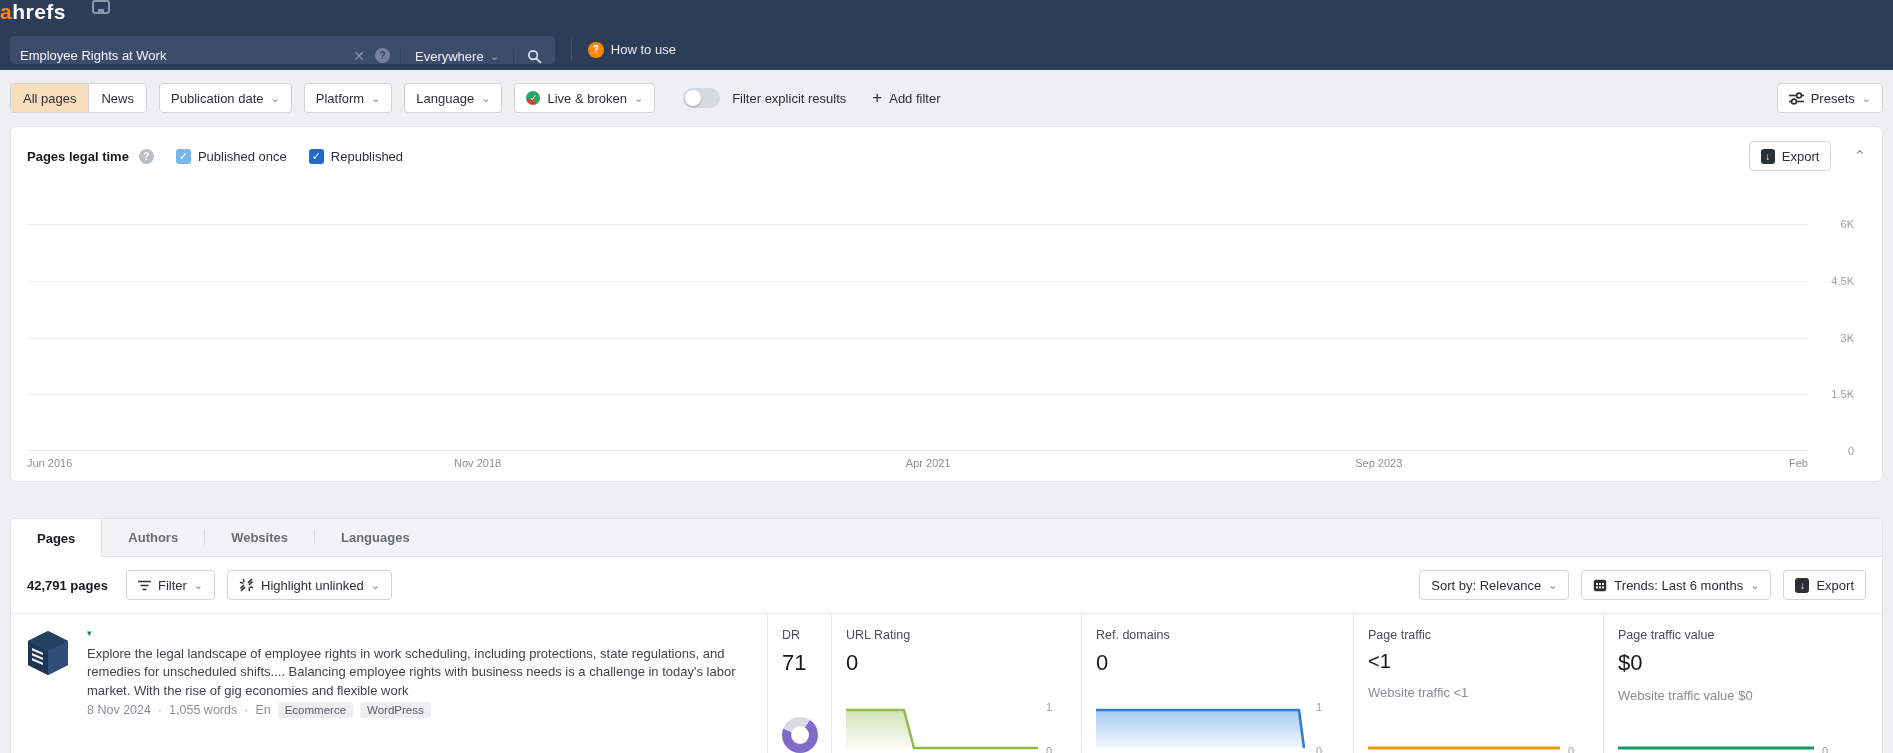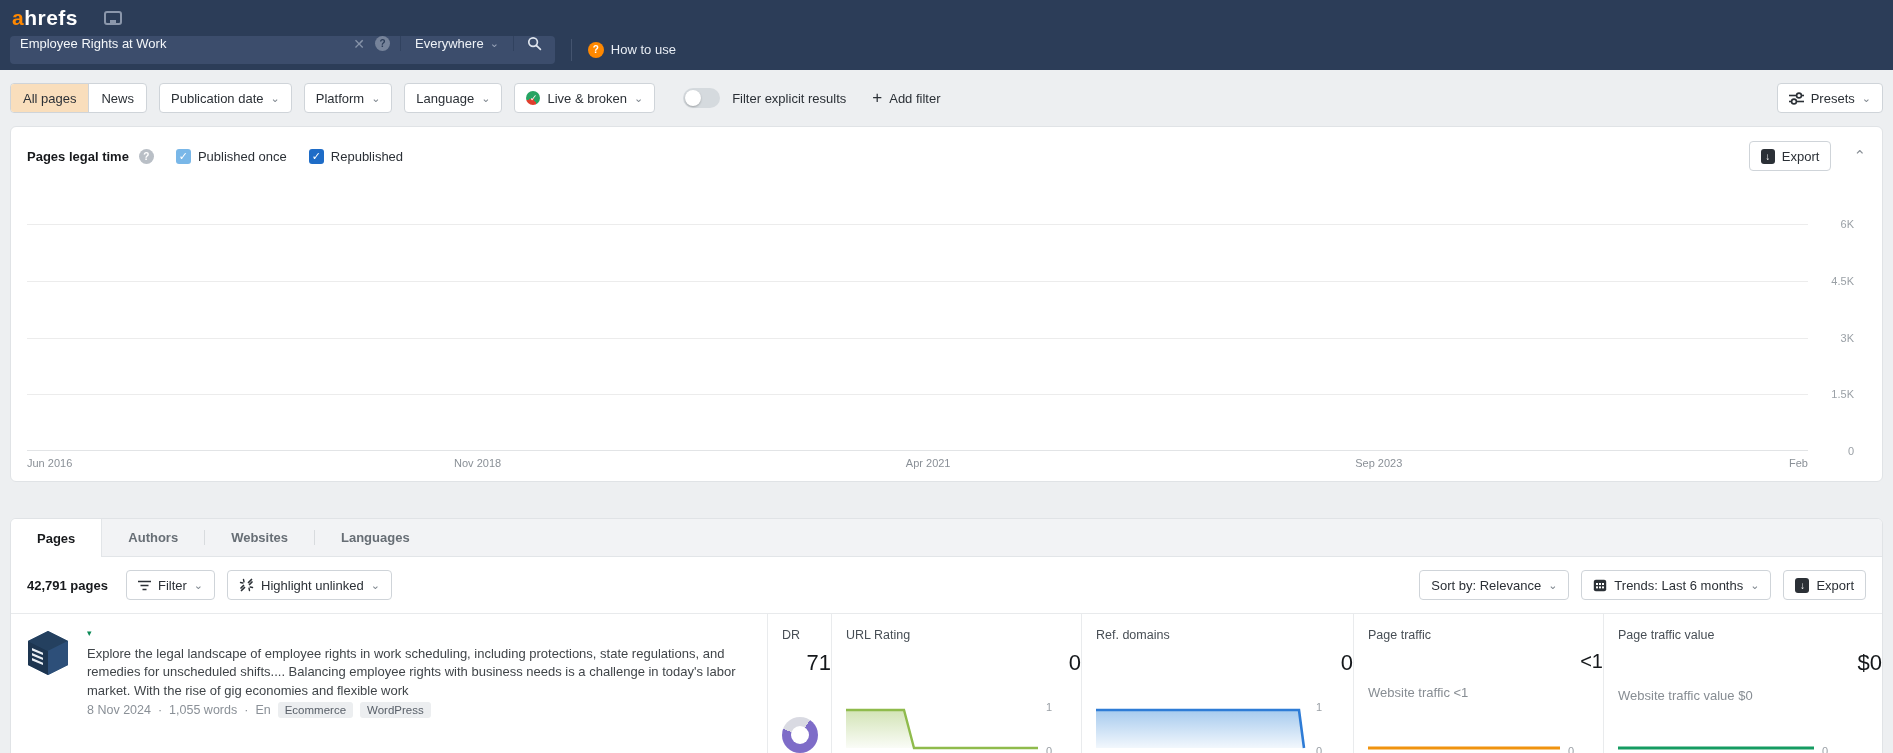--- a/index.html
+++ b/index.html
@@ -1,31 +1,31 @@
 <!DOCTYPE html>
 <html><head>
 <meta charset="utf-8">
 <style>
   * { margin:0; padding:0; box-sizing:border-box; }
   html,body { width:1893px; height:753px; overflow:hidden; background:#edeff1;
     font-family:"Liberation Sans","DejaVu Sans",sans-serif; font-size:13px; color:#2b3036; }
 
   
   .hdr { background:#2c3d58; }
-  .hdr-row1 { height:35px; display:flex; align-items:center; padding:0 12px; }
+  .hdr-row1 { height:35px; display:flex; padding:0 0; }
   .logo { font-size:21px; font-weight:800; letter-spacing:.5px; margin-right:26px; cursor:pointer; }
   .logo .a { color:#ff8800; } .logo .rest { color:#fff; }
   .nav-items { display:flex; align-items:center; gap:26px; flex:1; }
   .nav-item { color:#9fabc0; cursor:pointer; white-space:nowrap; }
   .nav-item.active { color:#ffffff; font-weight:700; }
   .screen-icon { width:18px; height:14px; border:2px solid #8b97ab; border-radius:3px; position:relative; }
   .screen-icon:after { content:""; position:absolute; left:4px; bottom:-2px; width:6px; height:5px; background:#8b97ab; border-radius:0 0 2px 2px; }
 
   .hdr-row2 { height:35px; display:flex; align-items:center; padding:0 10px 6px 10px; }
-  .search-group { display:flex; align-items:flex-start; height:28px; border-radius:4px; overflow:hidden; background:#3c4d6c; }
+  .search-group { display:flex; align-items:flex-end; height:28px; border-radius:4px; overflow:hidden; background:#3c4d6c; }
   .search-input { width:390px; display:flex; align-items:center; padding:0 10px; color:#f4f7fa; cursor:text; }
   .search-input .q { flex:1; }
   .si-x { color:#8794a9; font-size:14px; margin-right:10px; cursor:pointer; }
   .qmark { width:15px; height:15px; border-radius:50%; background:#76839a; color:#2c3d58; font-size:10px; font-weight:700;
     display:flex; align-items:center; justify-content:center; }
   .scope { display:flex; align-items:center; gap:6px; padding:0 14px; border-left:1px solid #31425f; color:#eef2f7; cursor:pointer; }
   .chev { color:#9aa6ba; font-size:11px; line-height:1; }
   .search-btn { display:flex; align-items:center; padding:0 13px; border-left:1px solid #31425f; cursor:pointer; }
   .vdiv { width:1px; height:22px; background:#44546f; margin:0 16px; }
   .howto { display:flex; align-items:center; gap:7px; color:#e8edf4; cursor:pointer; }
@@ -98,21 +98,21 @@
   .rt-main { min-width:0; }
   .r-title { color:#2a63c9; font-size:13.5px; cursor:pointer; display:block; margin-bottom:3px; text-decoration:none; }
   .r-url { color:#0c8a57; margin-bottom:7px; cursor:pointer; display:flex; align-items:center; gap:5px; }
   .r-url .caret { font-size:9px; }
   .r-desc { color:#404549; line-height:1.42; margin-bottom:2px; }
   .r-meta { display:flex; align-items:center; gap:7px; color:#8a9097; font-size:12.5px; }
   .badge { background:#eceef0; color:#596069; font-size:11.5px; padding:2px 7px; border-radius:3px; }
 
   .mcol { border-left:1px solid #e9ebed; padding:14px 0 0 14px; display:flex; flex-direction:column; }
   .m-label { color:#474e55; font-size:12.5px; margin-bottom:8px; }
-  .m-value { color:#15181b; font-size:22px;text-align:right; }
+  .m-value { color:#15181b; font-size:22px; }
   .m-sub { color:#878d93; margin-top:12px; }
   .m-spark { margin-top:auto; display:flex; align-items:flex-end; gap:8px; padding-bottom:4px; }
   .axis-mini { position:relative; width:10px; height:52px; color:#9aa0a6; font-size:11px; }
   .axis-mini .a1 { position:absolute; top:-2px; } .axis-mini .a0 { position:absolute; bottom:-2px; }
   .col-dr { width:64px; }
   .col-ur { width:250px; } .col-rd { width:272px; } .col-pt { width:250px; } .col-pv { flex:1; }
   .donut { width:36px; height:36px; border-radius:50%;
     background:conic-gradient(from 34deg,#7e6cc8 0 71%,#d9dae2 71% 100%);
     position:relative; margin-top:auto; margin-bottom:6px; }
   .donut:after { content:""; position:absolute; inset:9px; background:#fff; border-radius:50%; }

